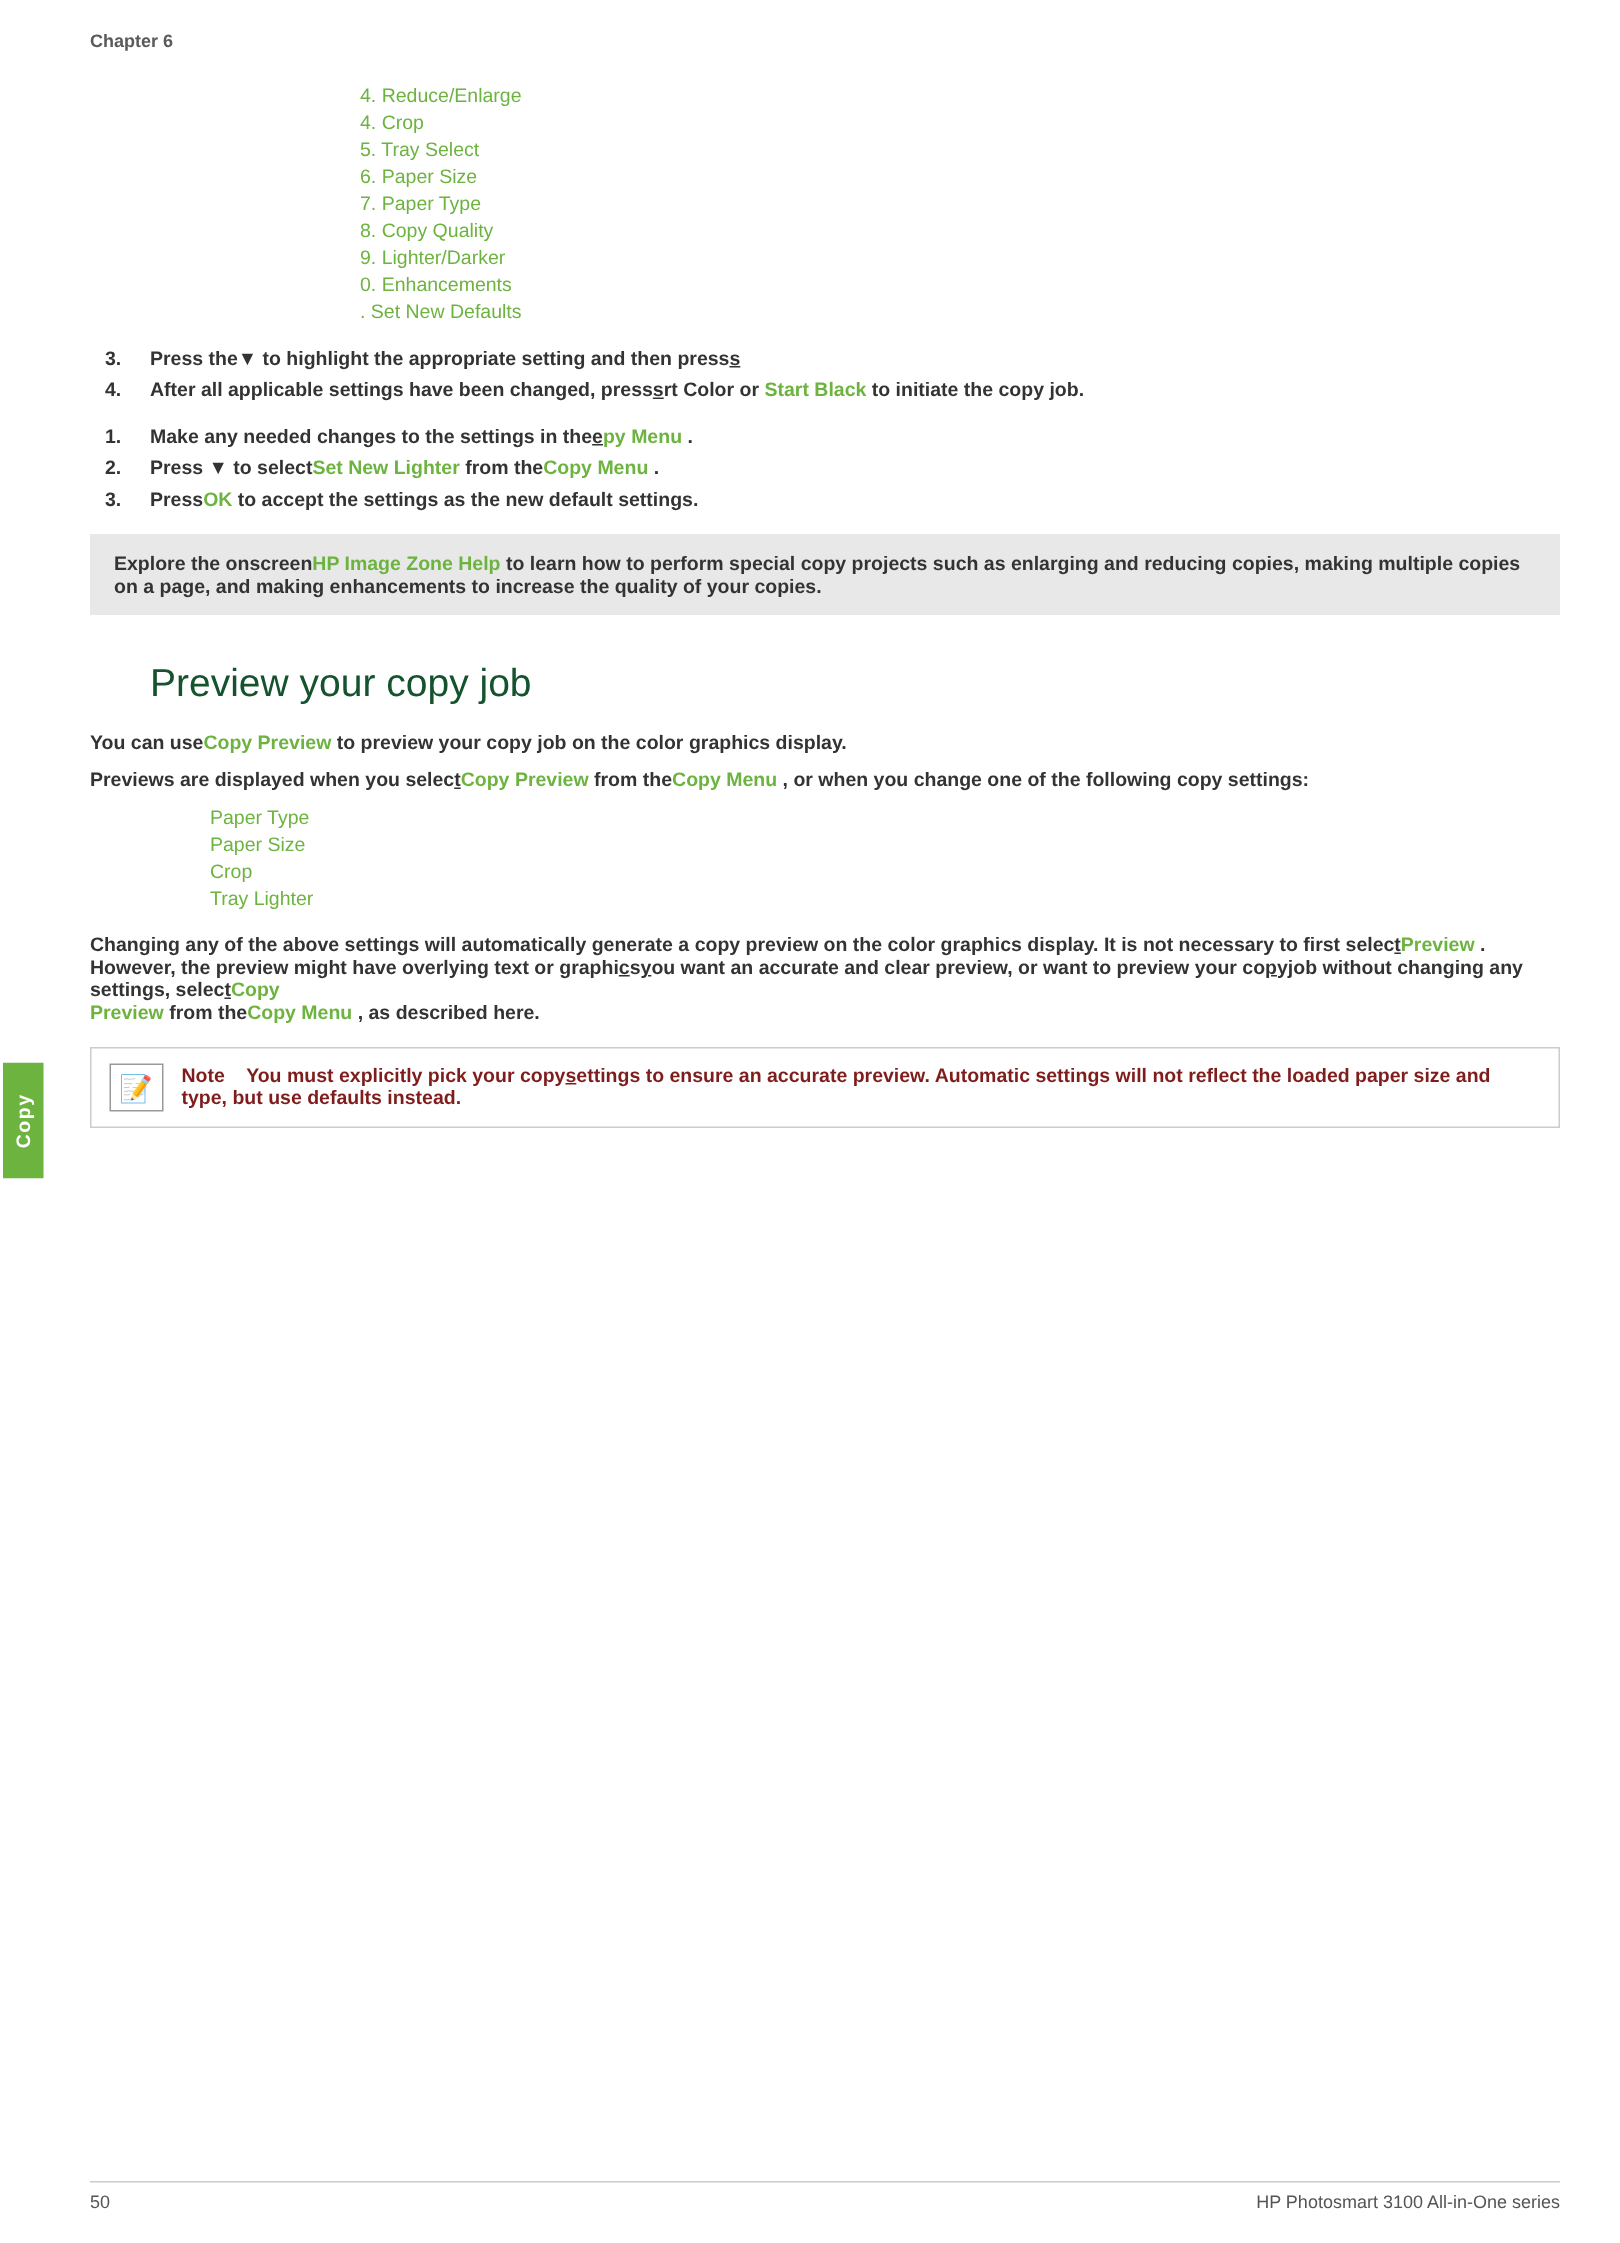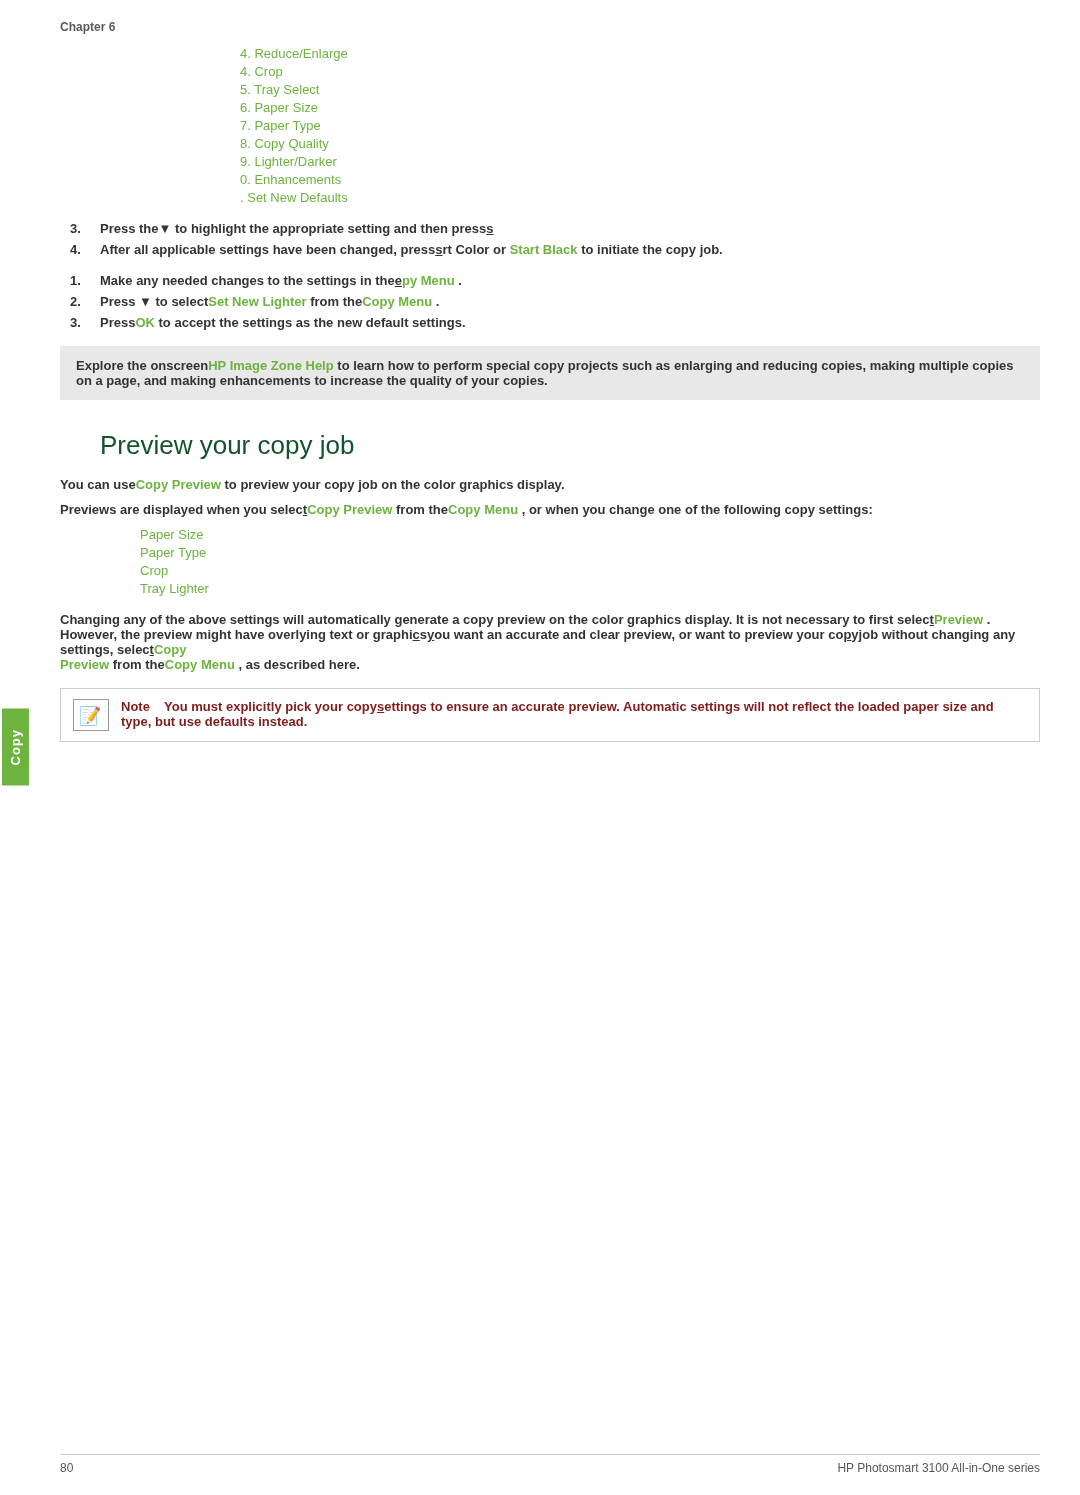--- a/index.html
+++ b/index.html
@@ -50,21 +50,21 @@
       margin-right: 40px;
       margin-top: 20px;
       flex: 1;
     }
 
     
     .chapter-heading {
       color: #5a5a5a;
       font-size: 12px;
       font-weight: bold;
-      margin-bottom: 12px;
+      margin-bottom: 22px;
     }
 
     
     .green-link {
       color: #6db33f;
       text-decoration: none;
     }
 
     .indented-list {
       list-style: none;
@@ -299,22 +299,22 @@
 
     <p class="para">
       <strong>You can use<span class="green-link">Copy Preview</span>  to preview your copy job on the color graphics display.</strong>
     </p>
 
     <p class="para">
       <strong>Previews are displayed when you selec<span style="text-decoration:underline">t</span><span class="green-link">Copy Preview</span>  from the<span class="green-link">Copy Menu</span> , or when you change one of the following copy settings:</strong>
     </p>
 
     <ul class="preview-list">
+      <li><span class="green-link">Paper Type</span></li>
       <li><span class="green-link">Paper Size</span></li>
-      <li><span class="green-link">Paper Type</span></li>
       <li><span class="green-link">Crop</span></li>
       <li><span class="green-link">Tray Lighter</span></li>
     </ul>
 
     <p class="para">
       <strong>Changing any of the above settings will automatically generate a copy preview on the color graphics display. It is not necessary to first selec<span style="text-decoration:underline">t</span><span class="green-link">Preview</span> . However, the preview might have overlying text or graphi<span style="text-decoration:underline">c</span>s<span style="text-decoration:underline">y</span>ou want an accurate and clear preview, or want to preview your co<span style="text-decoration:underline">p</span>y<span style="text-decoration:underline">j</span>ob without changing any settings, selec<span style="text-decoration:underline">t</span><span class="green-link">Copy</span></strong><br>
       <strong><span class="green-link">Preview</span>  from the<span class="green-link">Copy Menu</span> , as described here.</strong>
     </p>
 
     <div class="note-with-icon">
@@ -322,17 +322,17 @@
         <span style="font-size:18px;">📝</span>
       </div>
       <div class="note-content">
         <strong>Note &nbsp;&nbsp; You must explicitly pick your copy<span style="text-decoration:underline">s</span>ettings to ensure an accurate preview. Automatic settings will not reflect the loaded paper size and type, but use defaults instead.</strong>
       </div>
     </div>
 
   </div>
 
   <div class="page-footer">
-    <span>80</span>
+    <span>50</span>
     <span>HP Photosmart 3100 All-in-One series</span>
   </div>
 
 </div>
 
 </body></html>

